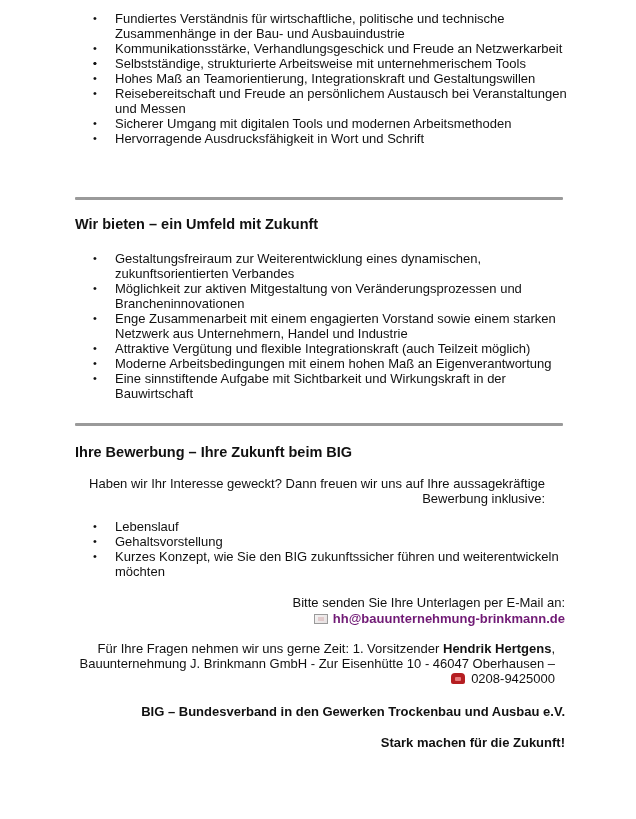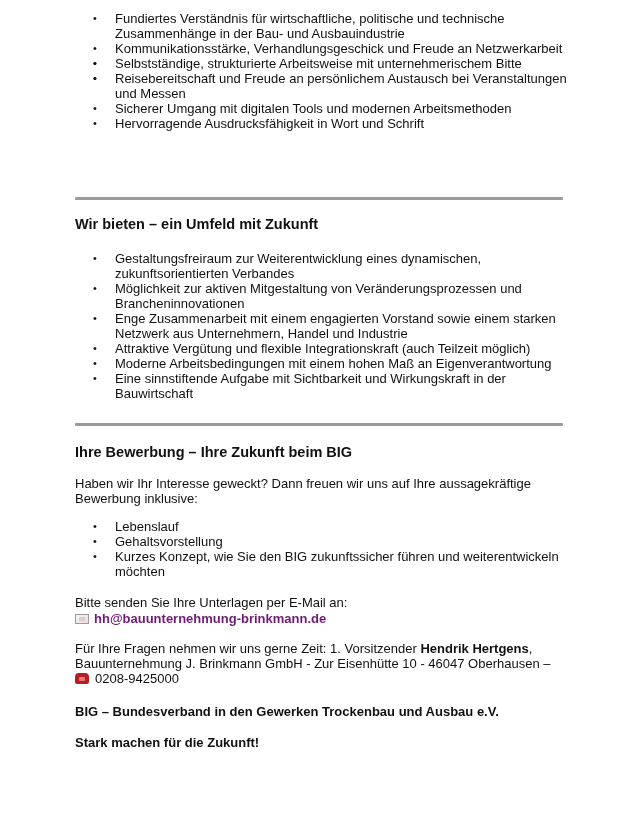--- a/index.html
+++ b/index.html
@@ -15,21 +15,21 @@
     position: absolute; left: 5px; top: 0; font-size: 11px;
   }
   .rule {
     position: absolute; left: 75px; width: 488px; height: 3px;
     background: #9a9a9a; border-radius: 1px;
   }
   h2 {
     position: absolute; margin: 0; font-size: 14.5px; font-weight: bold;
     left: 75px; line-height: 17px; color: #111;
   }
-  .para { position: absolute; left: 75px; width: 490px; }
+  .para { position: absolute; left: 75px; width: 490px; text-align: right; }
   .bold { font-weight: bold; }
   .icon-mail {
     display: inline-block; width: 14px; height: 10px; border: 1px solid #9a9a9a;
     background: linear-gradient(135deg, #f4f4f4 0%, #e6dfe0 100%);
     vertical-align: -1px; margin-right: 5px; position: relative; box-sizing: border-box;
   }
   .icon-mail::after {
     content: ""; position: absolute; left: 3px; top: 2px; width: 6px; height: 4px;
     background: #d9b6b8; opacity: .6;
   }
@@ -44,22 +44,22 @@
 </style>
 </head>
 <body>
 
 <div class="page">
 
   <ul class="bullets" style="left:88px; top:11px; width:480px;">
     <li><span class="dot">•</span><span>Fundiertes Verständnis für wirtschaftliche, politische und technische Zusammenhänge in der Bau- und Ausbauindustrie</span></li>
     <li><span class="dot">•</span><span>Kommunikationsstärke, Verhandlungsgeschick und Freude an Netzwerkarbeit</span></li>
     <li><span class="dot">•</span></li>
-    <li><span class="dot">•</span><span>Selbstständige, strukturierte Arbeitsweise mit unternehmerischem Bitte</span></li>
-    <li><span class="dot">•</span></li>
+    <li><span class="dot">•</span><span>Selbstständige, strukturierte Arbeitsweise mit unternehmerischem Tools</span></li>
+    <li><span class="dot">•</span><span>Hohes Maß an Teamorientierung, Integrationskraft und Gestaltungswillen</span></li>
     <li><span class="dot">•</span><span>Reisebereitschaft und Freude an persönlichem Austausch bei Veranstaltungen und Messen</span></li>
     <li><span class="dot">•</span><span>Sicherer Umgang mit digitalen Tools und modernen Arbeitsmethoden</span></li>
     <li><span class="dot">•</span><span>Hervorragende Ausdrucksfähigkeit in Wort und Schrift</span></li>
   </ul>
 
   <div class="rule" style="top:197px;"></div>
 
   <h2 style="top:216px;">Wir bieten – ein Umfeld mit Zukunft</h2>
   <ul class="bullets" style="left:88px; top:251px; width:480px;">
     <li><span class="dot">•</span><span>Gestaltungsfreiraum zur Weiterentwicklung eines dynamischen, zukunftsorientierten Verbandes</span></li>

